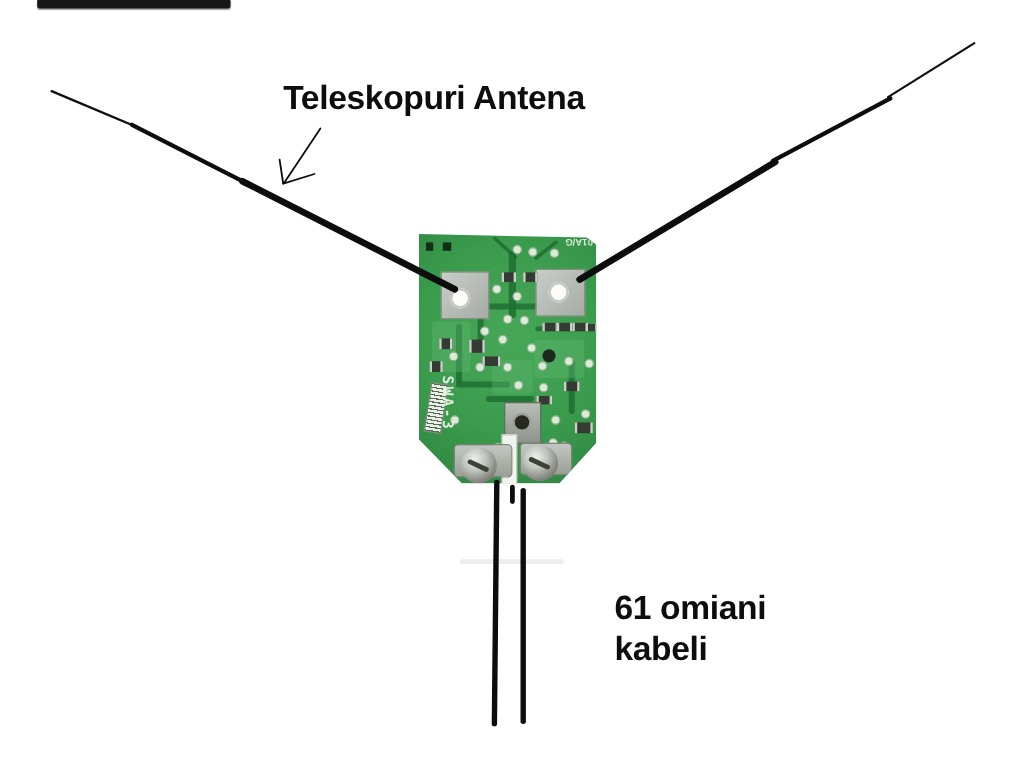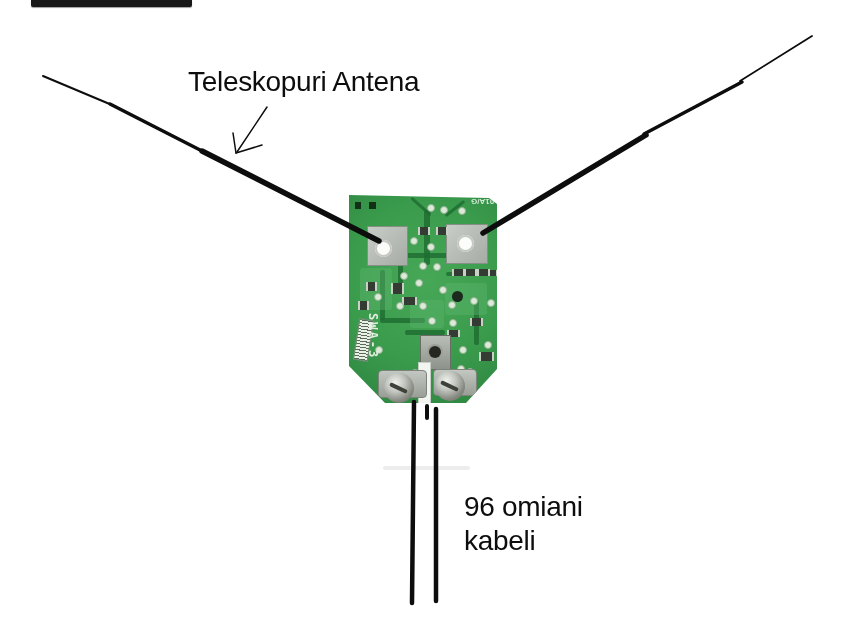--- a/index.html
+++ b/index.html
@@ -1,20 +1,20 @@
 <!DOCTYPE html>
 <html><head>
 <meta charset="utf-8">
 <style>
   html,body{margin:0;padding:0;background:#fff;}
   .canvas{position:relative;width:850px;height:642px;background:#ffffff;overflow:hidden;
           font-family:"Liberation Sans",sans-serif;}
 
   
-  .label{position:absolute;color:#0d0d0d;font-weight:normal;}
+  .label{position:absolute;color:#0d0d0d;font-weight:bold;margin-left:48px;}
   .label.antenna{left:188px;top:66px;font-size:28px;letter-spacing:-0.3px;}
   .label.cable{left:464px;top:490px;font-size:28px;line-height:34px;white-space:pre-line;letter-spacing:-0.3px;}
 
   
   .redacted{position:absolute;left:31px;top:0;width:161px;height:7px;background:#171717;
             border-radius:0 0 2px 2px;box-shadow:0 1px 1px rgba(60,60,60,.5);}
   .smudge{position:absolute;left:383px;top:466px;width:87px;height:4px;background:#ededed;border-radius:2px;}
 
   
   svg.lines{position:absolute;left:0;top:0;z-index:3;}
@@ -173,16 +173,16 @@
 
       <g>
         <line x1="414" y1="402" x2="412" y2="603" stroke-width="4.5"></line>
         <line x1="427" y1="406" x2="427" y2="418" stroke-width="4"></line>
         <line x1="436" y1="409" x2="436" y2="601" stroke-width="4.5"></line>
       </g>
     </g>
   </svg>
 
   <div class="label antenna">Teleskopuri Antena</div>
-  <div class="label cable">96 omiani
+  <div class="label cable">61 omiani
 kabeli</div>
 
 </div>
 
 </body></html>

